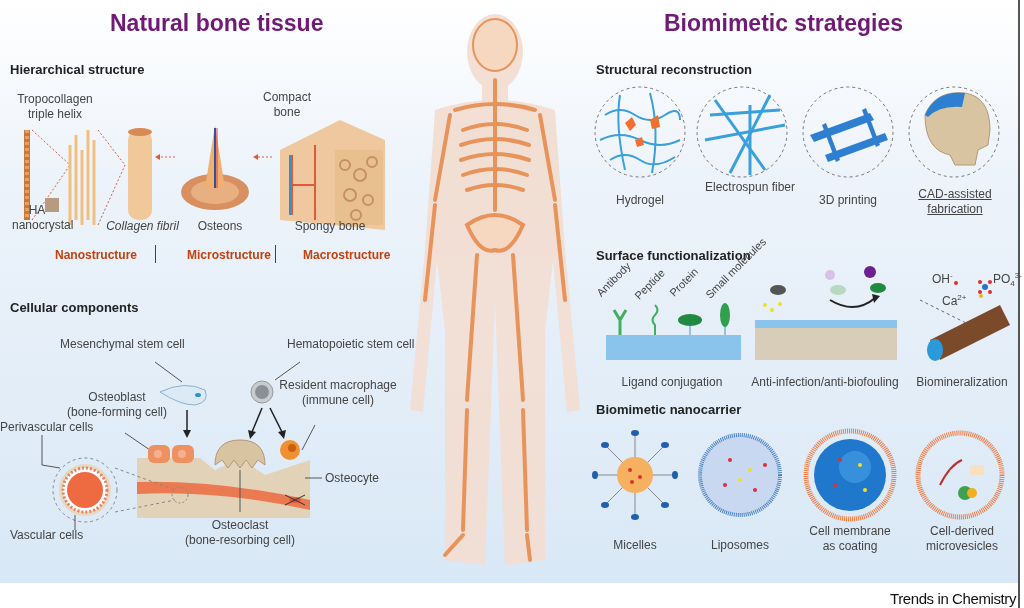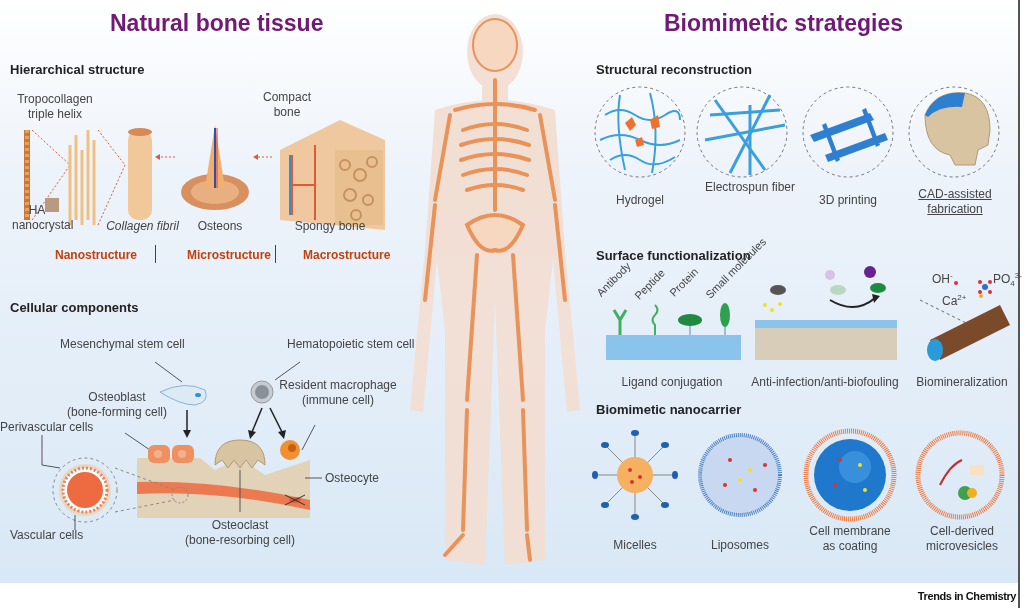--- a/index.html
+++ b/index.html
@@ -6,21 +6,21 @@
   body{width:1024px;height:608px;position:relative;overflow:hidden;background:#fff;font-family:"Liberation Sans",sans-serif;color:#333;}
   #panel{position:absolute;left:0;top:0;width:1018px;height:583px;background:linear-gradient(180deg,#ffffff 0%,#edf3fa 30%,#d9e8f6 100%);}
   #rborder{position:absolute;left:1018px;top:0;width:2px;height:608px;background:#555;}
   .abs{position:absolute;}
   .title{font-weight:bold;font-size:23px;color:#701a75;white-space:nowrap;}
   .sec{font-weight:bold;font-size:13px;color:#222;white-space:nowrap;}
   .lbl{font-size:12px;color:#444;text-align:center;white-space:nowrap;line-height:15px;}
   .lblb{font-size:12px;font-weight:bold;color:#c2410c;white-space:nowrap;padding-left:17px;}
   .vbar{position:absolute;width:1px;height:18px;background:#444;}
   svg{position:absolute;overflow:visible;}
-  #footer{position:absolute;right:8px;top:590px;font-weight:bold;font-size:11px;color:#111;letter-spacing:-0.4px;}
+  #footer{position:absolute;right:8px;top:590px;font-weight:normal;font-size:15px;color:#111;letter-spacing:-0.4px;}
 </style>
 </head>
 <body>
 
 <div id="panel"></div>
 <div id="rborder"></div>
 
 <div class="abs title" style="left:110px;top:10px;">Natural bone tissue</div>
 <div class="abs sec" style="left:10px;top:62px;">Hierarchical structure</div>
 

